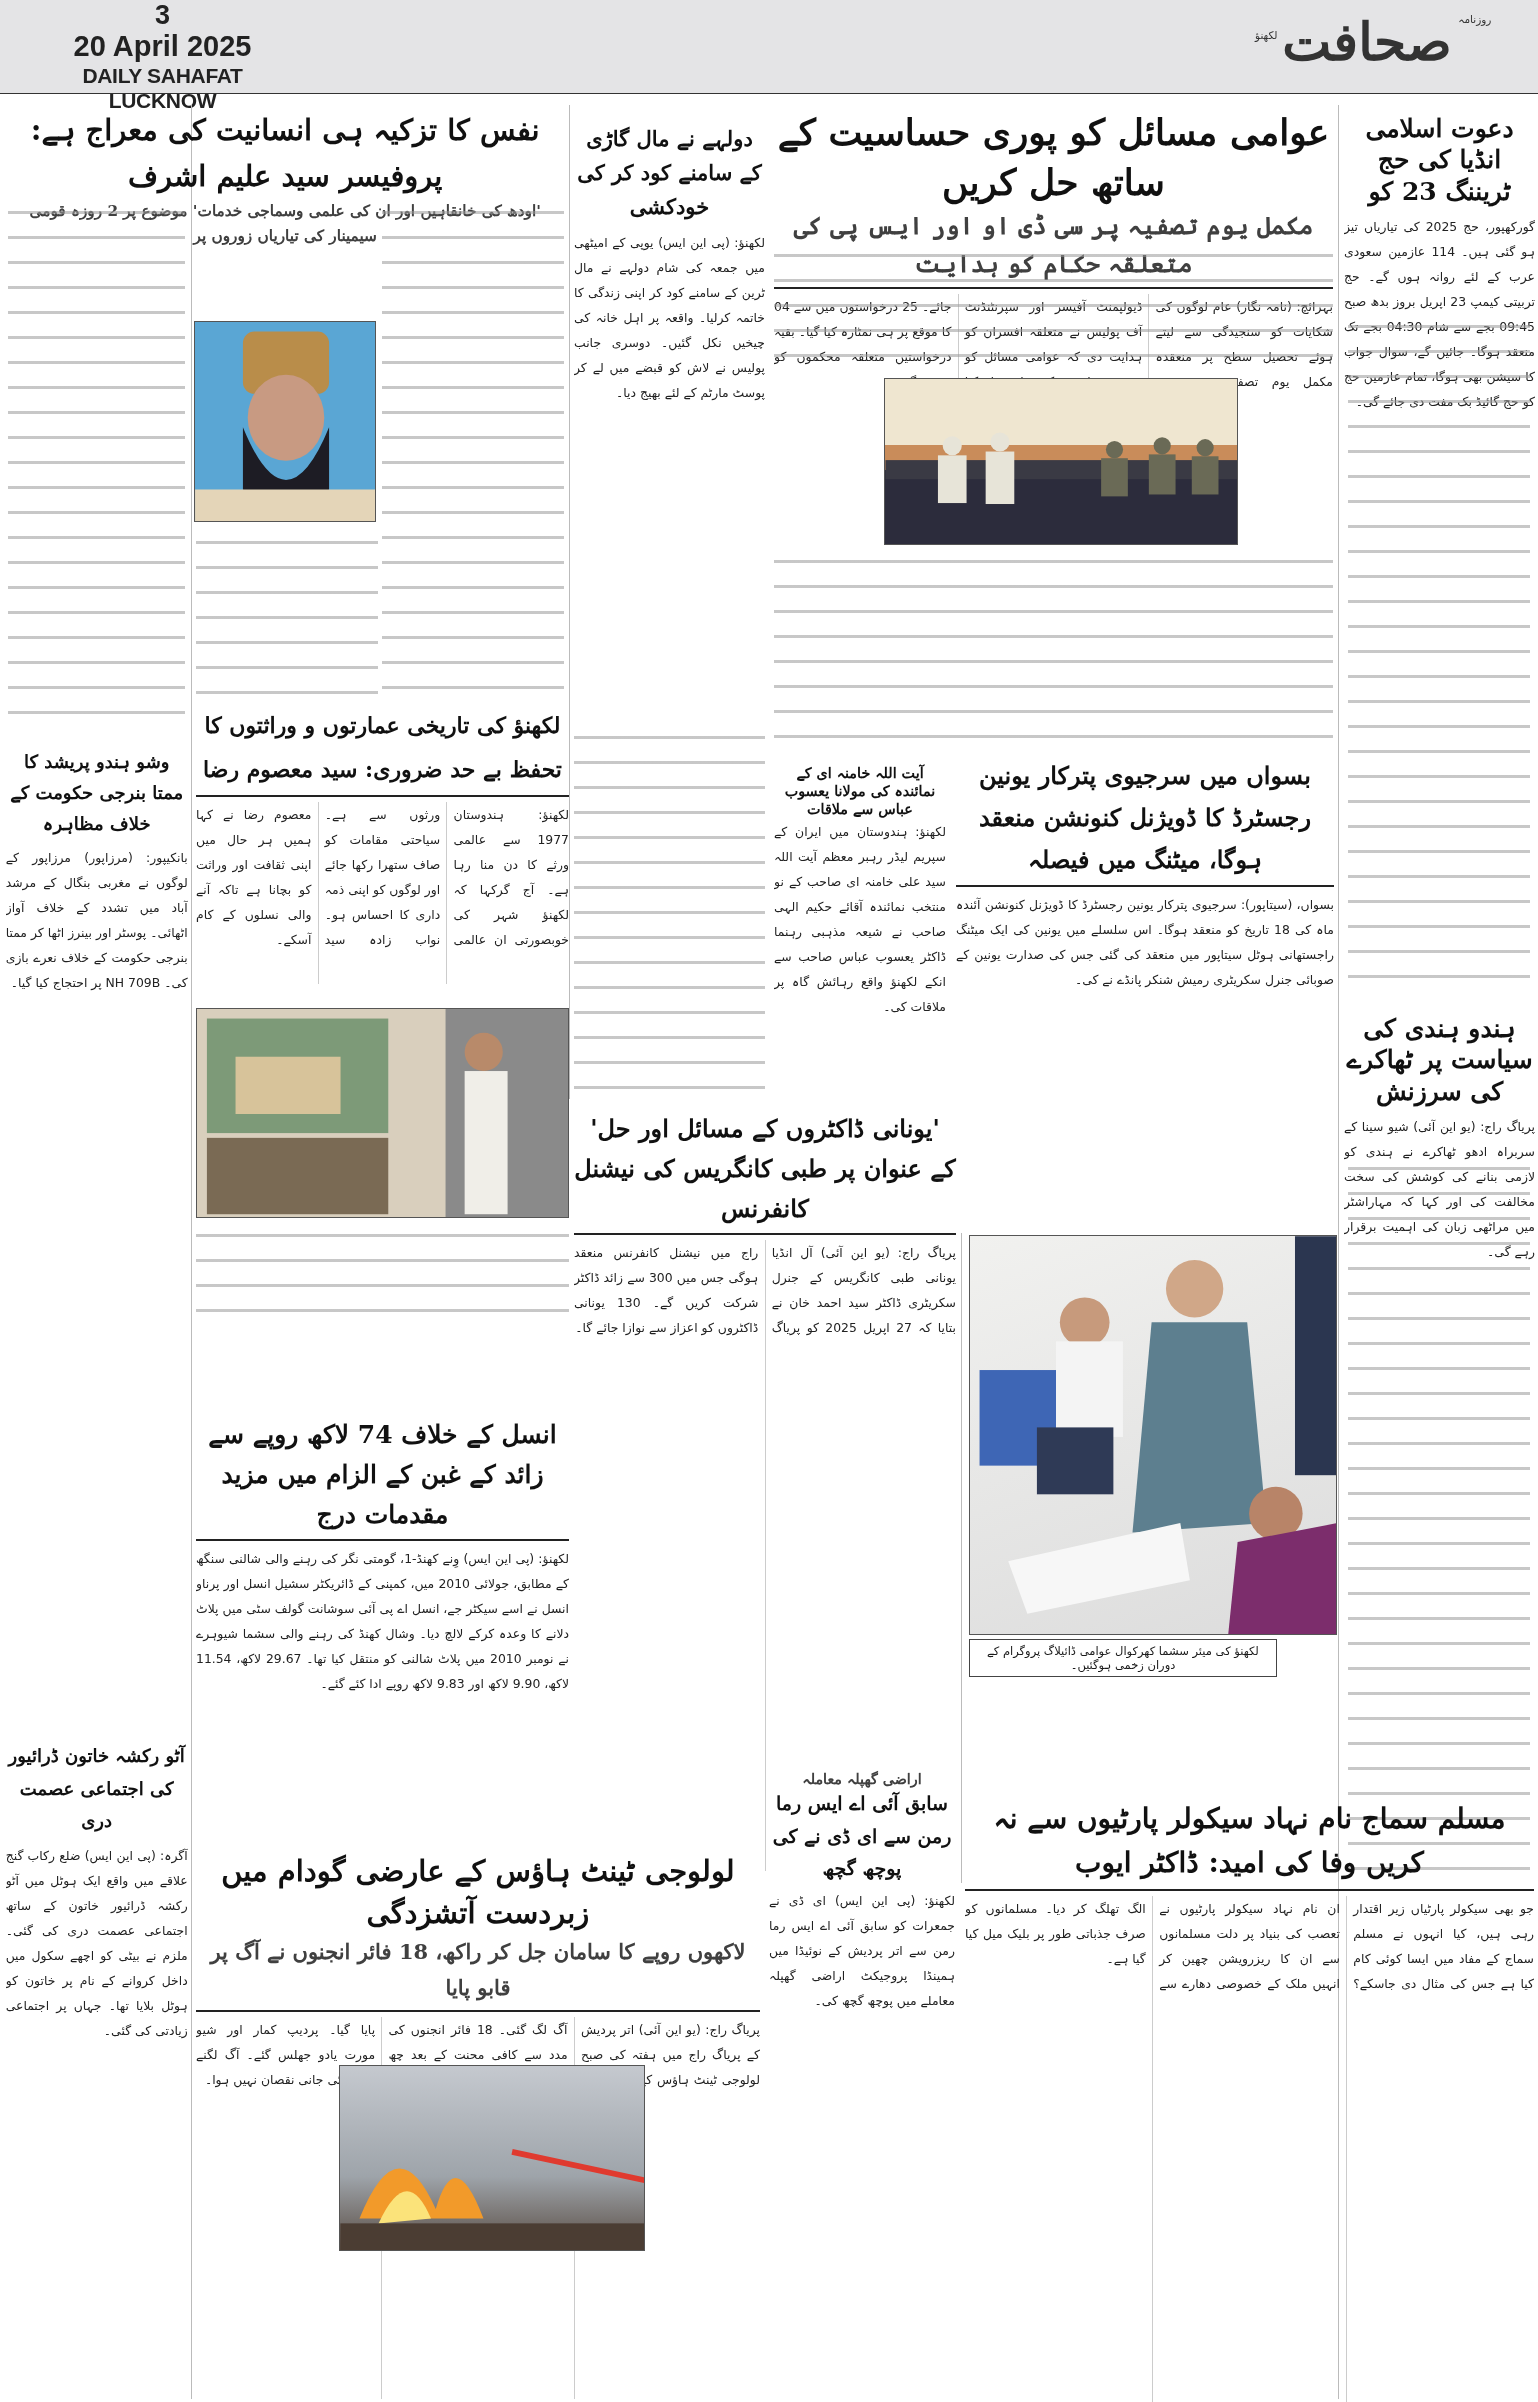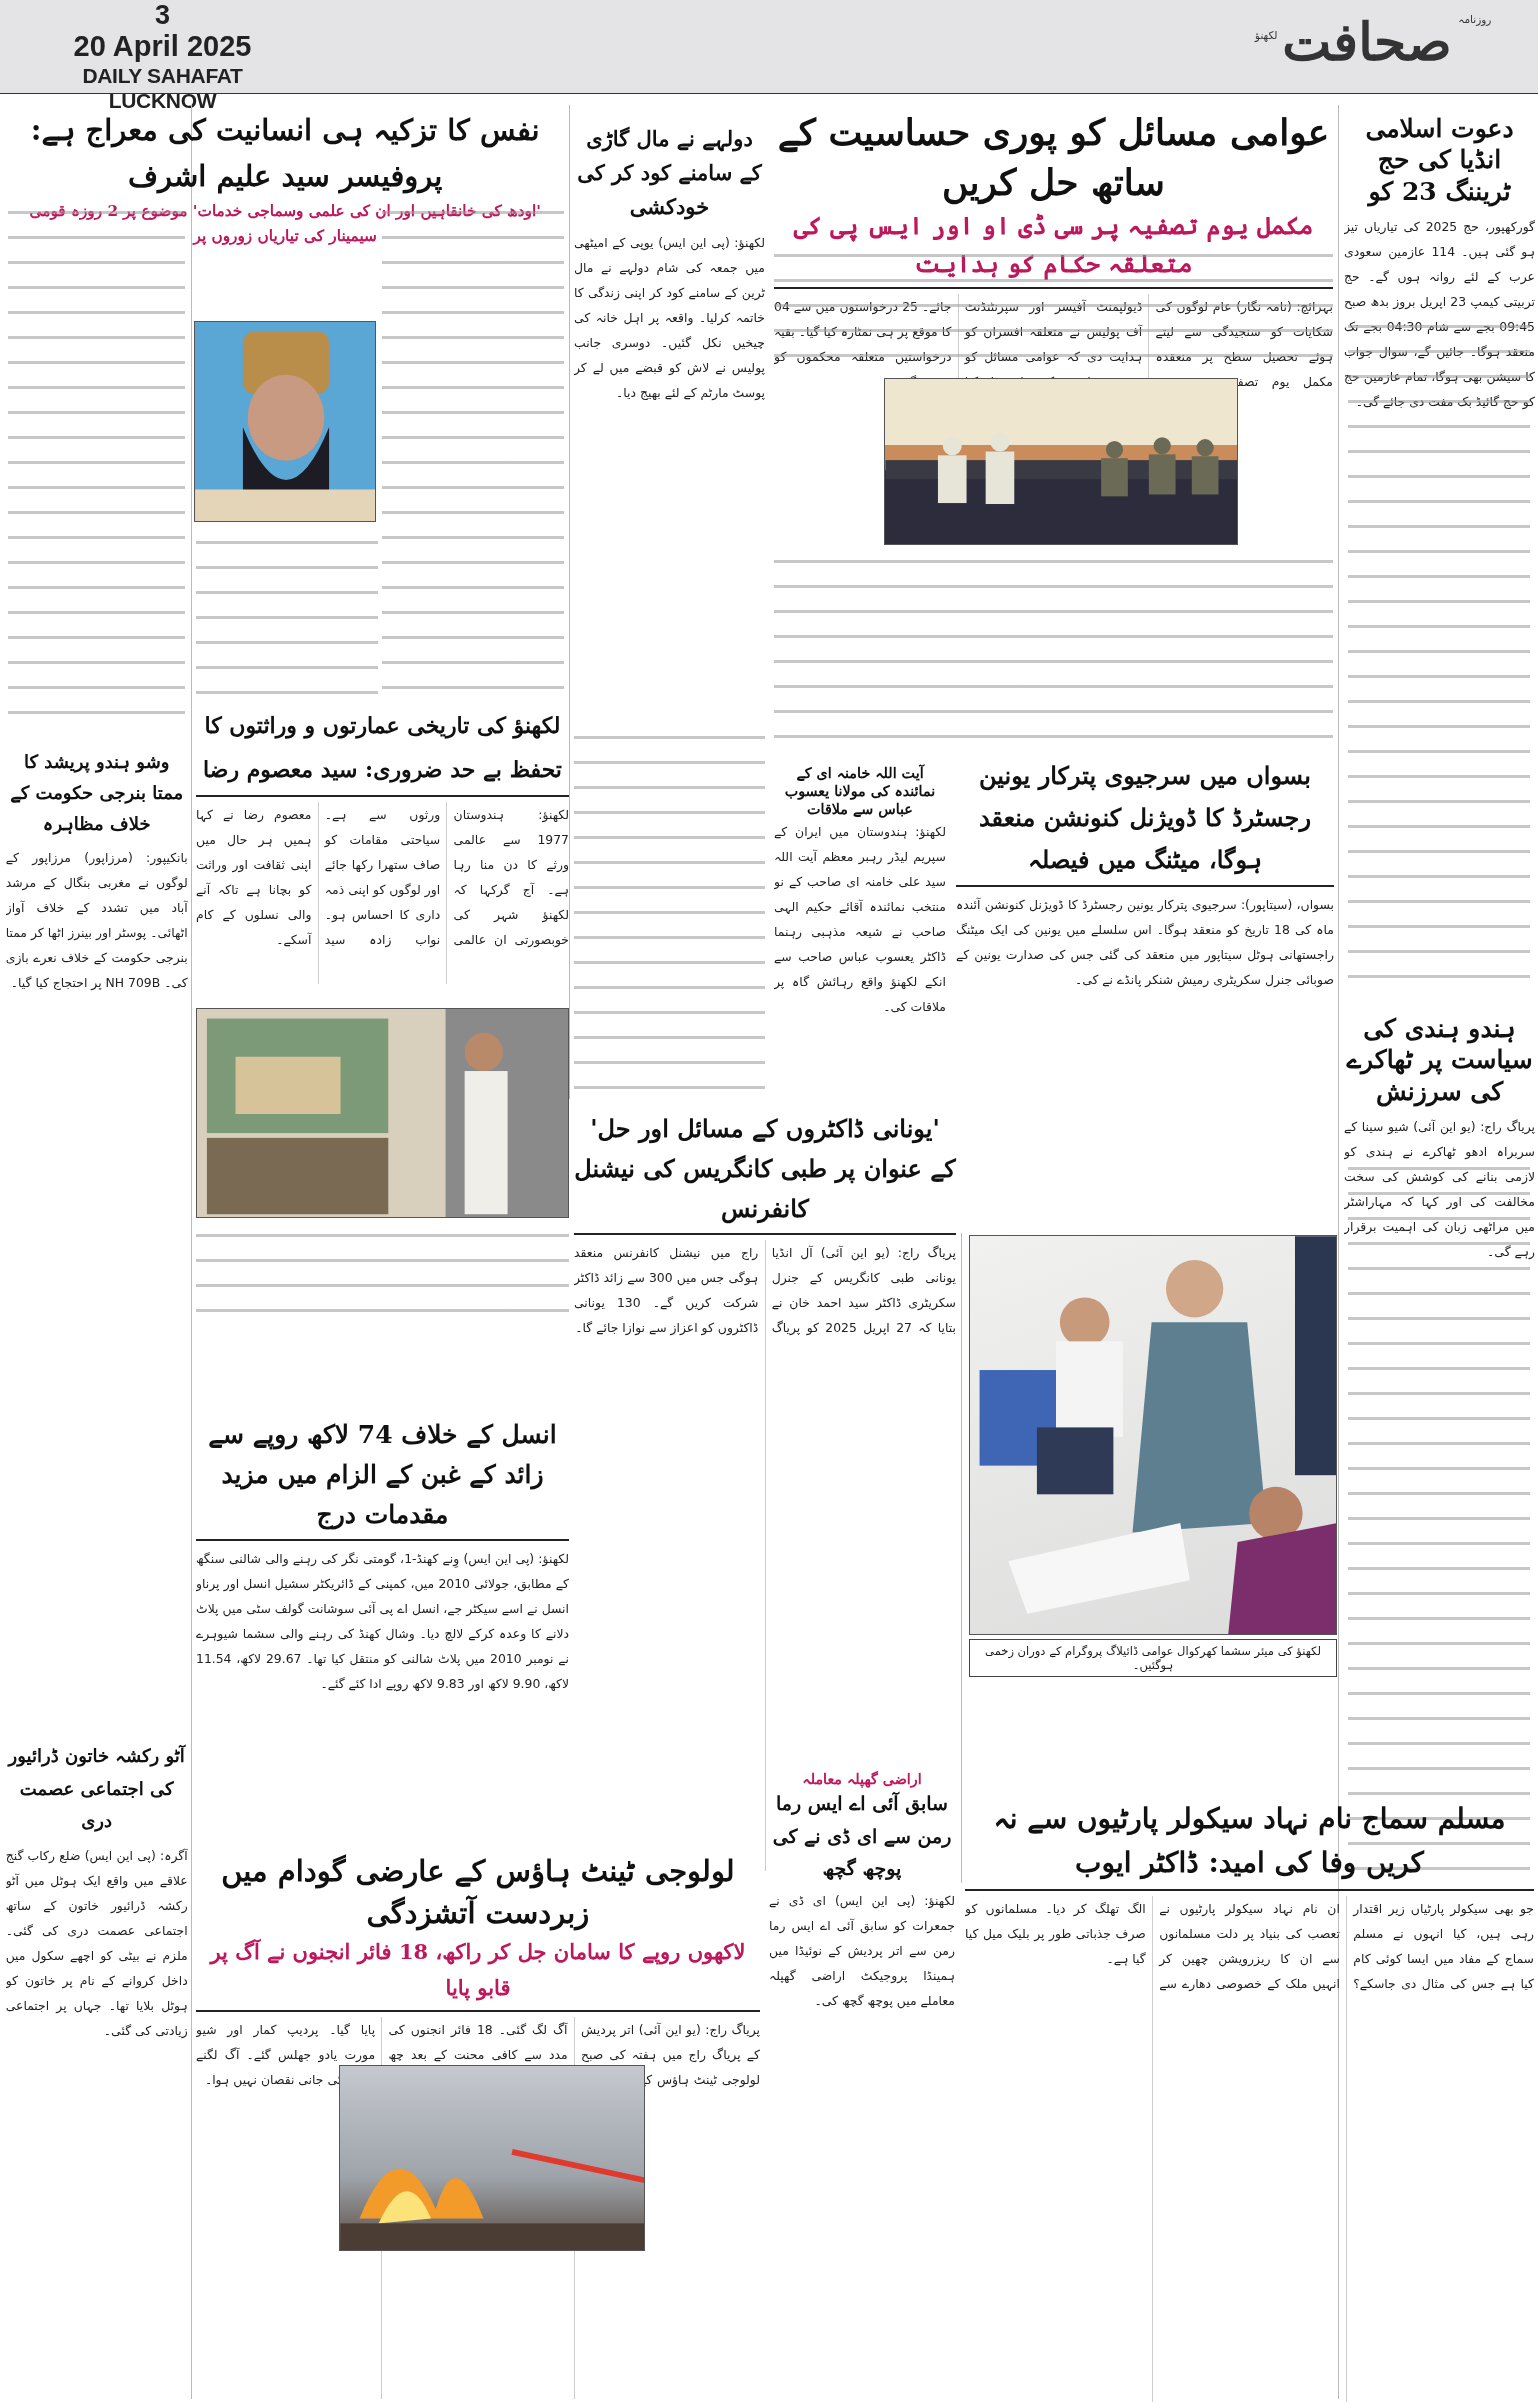--- a/index.html
+++ b/index.html
@@ -10,21 +10,21 @@
   .mh-date { font-size: 29px; line-height: 34px; }
   .mh-name { font-size: 21px; line-height: 25px; letter-spacing: -0.3px; }
   .mh-logo { position: absolute; right: 38px; top: 7.6px; width: 268px; height: 76px; text-align: center; direction: rtl; }
   .mh-logo .big { font-family: "DejaVu Serif", serif; font-size: 52px; font-weight: bold; color: #333; line-height: 67px; }
   .mh-logo .small { position: absolute; font-size: 10.5px; color: #333; }
   .mh-logo .s1 { right: 9.6px; top: 5.7px; }
   .mh-logo .s2 { left: 22px; top: 21px; }
 
   .article { position: absolute; direction: rtl; text-align: right; }
   .hl { font-family: "DejaVu Serif", serif; font-weight: bold; color: #111; text-align: center; line-height: 1.25; }
-  .sub { font-family: "DejaVu Serif", serif; font-weight: bold; color: #be185d; text-align: center; }
+  .sub { font-family: "DejaVu Serif", serif; font-weight: bold; color: #404040; text-align: center; }
   .rule { border-bottom: 2.9px solid #222; margin: 3.8px 0 5.7px; }
   .body { font-family: "DejaVu Sans", sans-serif; font-size: 12.4px; line-height: 25px; color: #222; text-align: justify; }
   .cols2 { column-count: 2; column-gap: 13.4px; column-rule: 1px solid #ccc; }
   .cols3 { column-count: 3; column-gap: 13.4px; column-rule: 1px solid #ccc; }
   .vline { position: absolute; width: 1px; background: #bbb; }
   .photo { position: absolute; overflow: hidden; border: 1px solid #555; }
   .caption { position: absolute; border: 1px solid #444; background: #fff; font-size: 11.5px; text-align: center; direction: rtl; padding: 3.8px; }
   .lines { position: absolute; background: repeating-linear-gradient(to bottom, transparent 0 9.6px, #9a9a9a 9.6px 13.4px, transparent 13.4px 25px); opacity: .55; }
 </style>
 </head>
@@ -106,21 +106,21 @@
     <rect x="90" y="110" width="70" height="100" fill="#f4f4f4"></rect>
     <rect x="70" y="200" width="80" height="70" fill="#2f3a56"></rect>
     <circle cx="235" cy="55" r="30" fill="#d0a788"></circle>
     <path d="M190 90 L290 90 L310 300 L170 310 Z" fill="#5d7f8f"></path>
     <path d="M40 340 L220 300 L230 360 L60 395 Z" fill="#f7f7f7"></path>
     <circle cx="320" cy="290" r="28" fill="#b88468"></circle>
     <path d="M280 320 L385 300 L385 418 L270 418 Z" fill="#7c2d6c"></path>
     <rect x="340" y="0" width="45" height="250" fill="#2b3650"></rect>
   </svg>
 </div>
-<div class="caption" style="left:969px;top:1639px;width:368px">لکھنؤ کی میئر سشما کھرکوال عوامی ڈائیلاگ پروگرام کے دوران زخمی ہوگئیں۔</div>
+<div class="caption" style="left:969px;top:1639px;width:308px">لکھنؤ کی میئر سشما کھرکوال عوامی ڈائیلاگ پروگرام کے دوران زخمی ہوگئیں۔</div>
 
 <section class="article" style="left:5.7px;top:107px;width:559px">
   <h1 class="hl" style="font-size:29px;line-height:46px">نفس کا تزکیہ ہی انسانیت کی معراج ہے: پروفیسر سید علیم اشرف</h1>
   <h3 class="sub" style="font-size:15.3px;line-height:25px">'اودھ کی خانقاہیں اور ان کی علمی وسماجی خدمات' موضوع پر 2 روزہ قومی سیمینار کی تیاریاں زوروں پر</h3>
 </section>
 <div class="photo" style="left:194px;top:321px;width:182px;height:201px;background:#5aa6d4">
   <svg width="182" height="201" viewBox="0 0 190 210">
     <rect x="50" y="10" width="90" height="65" rx="12" fill="#b98d4a"></rect>
     <ellipse cx="95" cy="100" rx="40" ry="45" fill="#c89a82"></ellipse>
     <path d="M50 110 Q95 220 140 110 L140 175 Q95 215 50 175 Z" fill="#1d1c24"></path>

